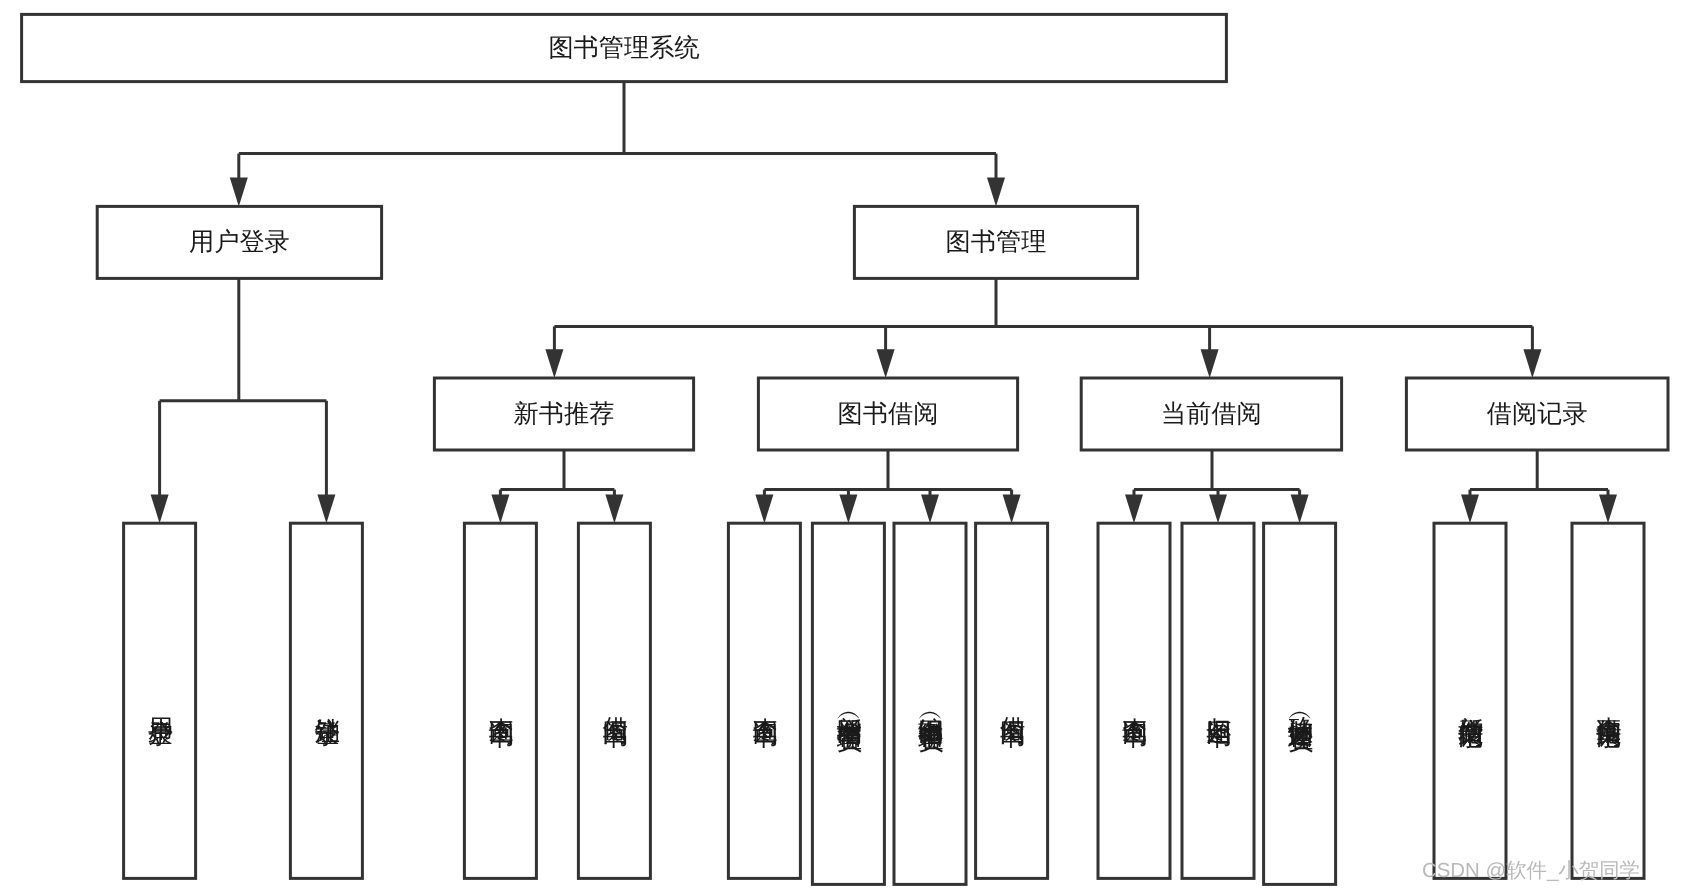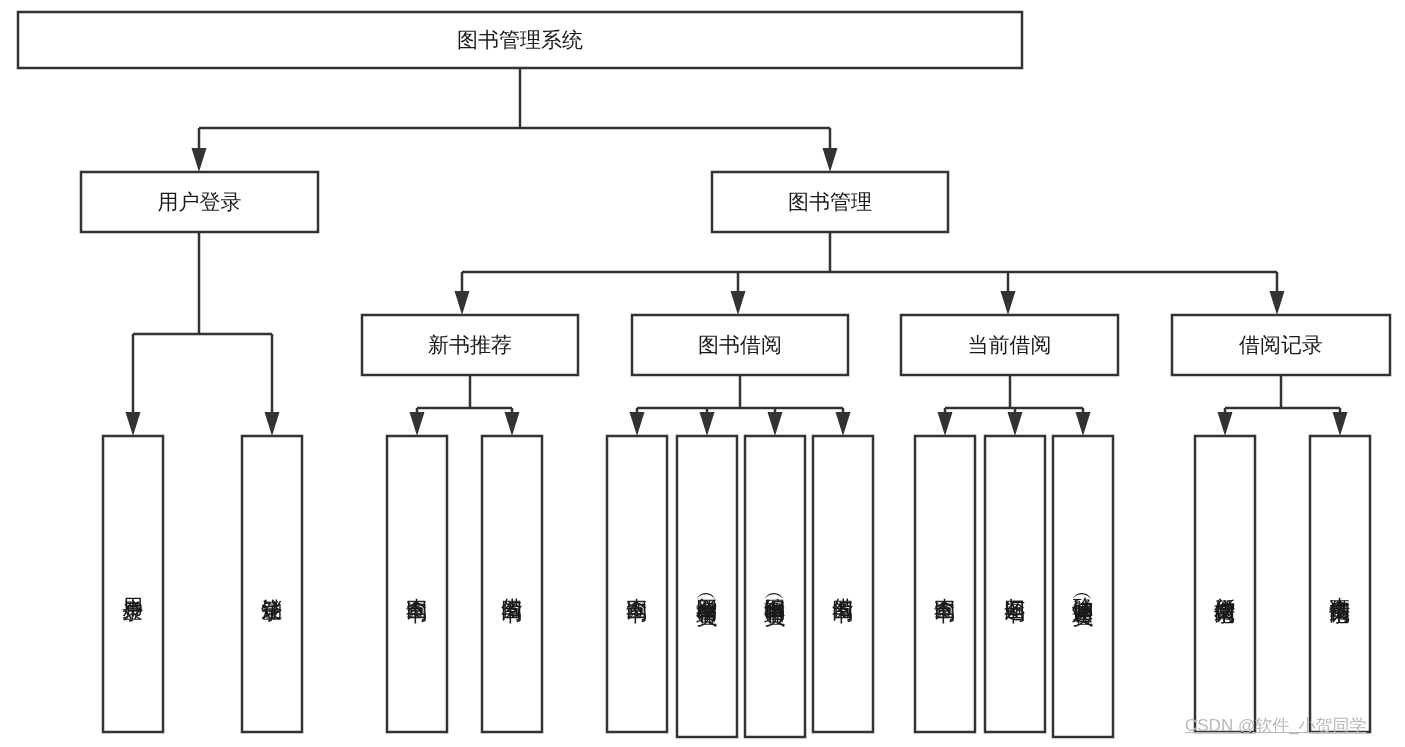--- a/index.html
+++ b/index.html
@@ -67,21 +67,20 @@
   }
   .watermark {
     position: absolute;
     left: 1185px;
     top: 714px;
     font-family: "Liberation Sans", "DejaVu Sans", sans-serif;
     font-size: 17px;
     color: #b9b9b9;
     white-space: nowrap;
     pointer-events: none;
-    text-decoration: underline;
   }
 </style>
 </head>
 <body>
 
 <div id="diagram-root">
 
   <svg class="diagram-canvas" viewBox="0 0 1405 747">
     <g id="connectors-layer">
         <g>

